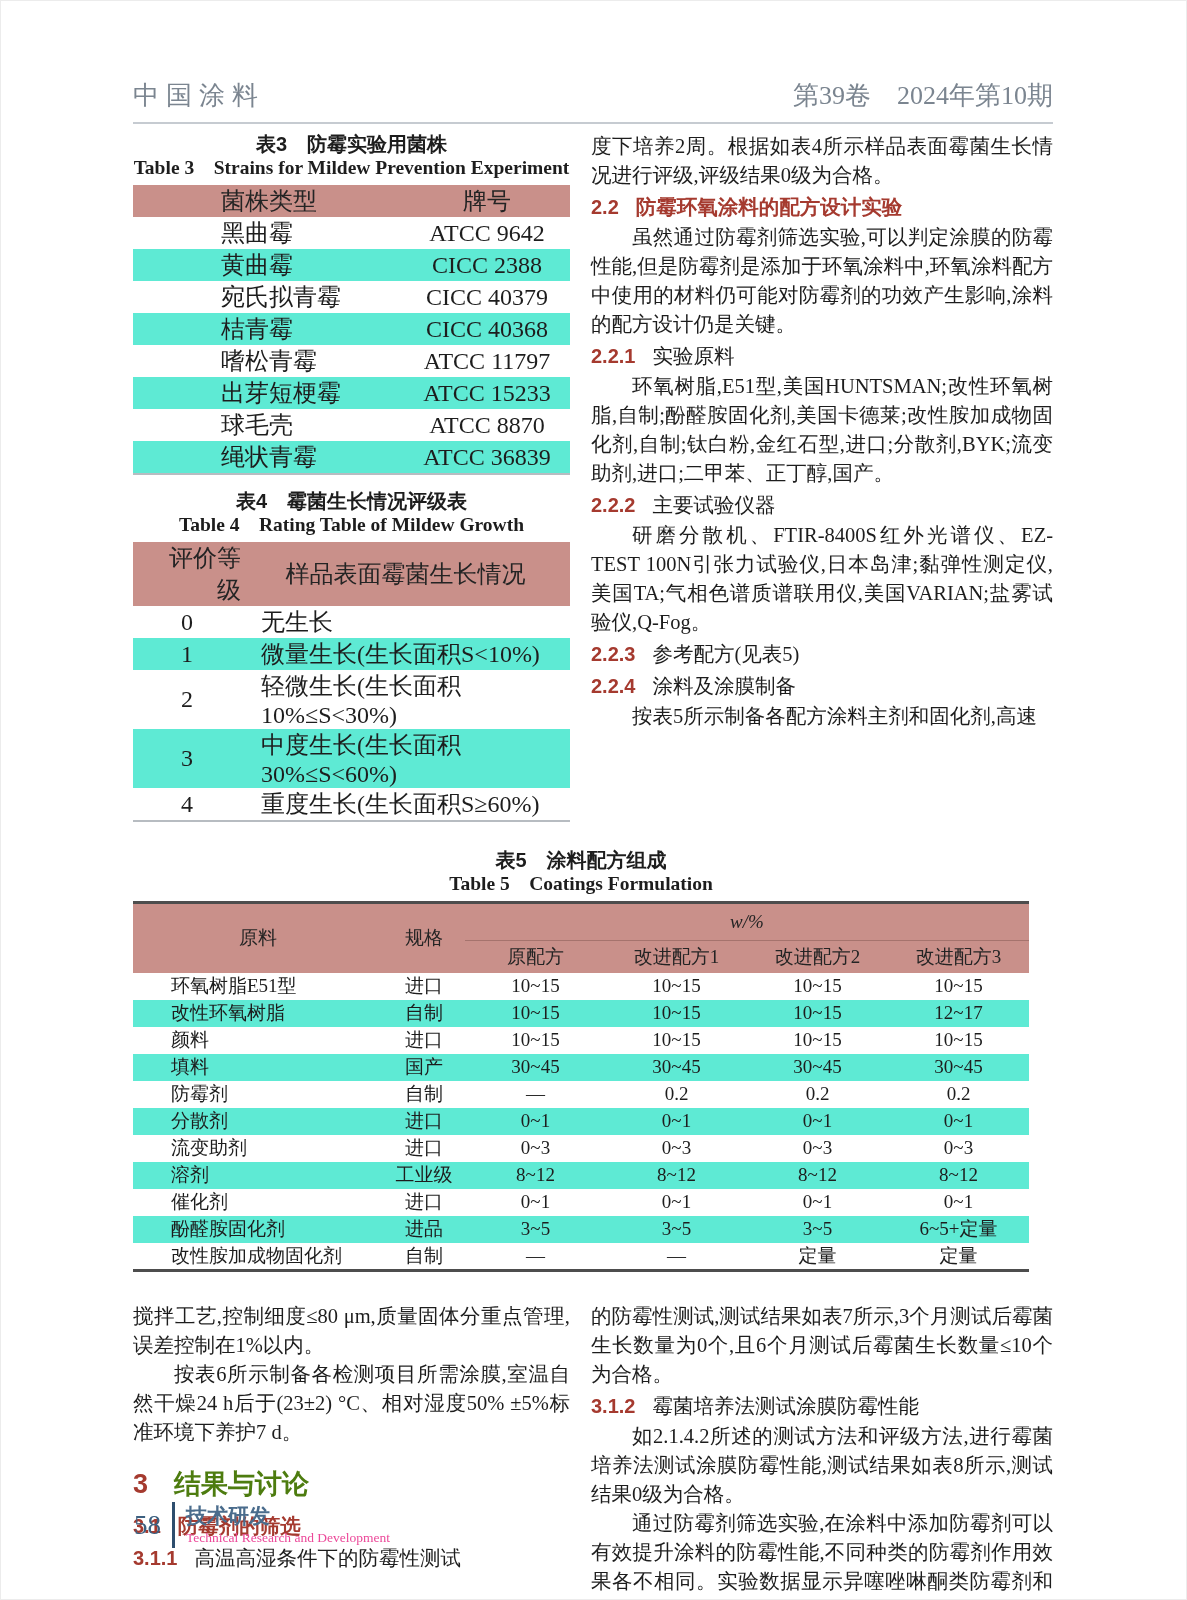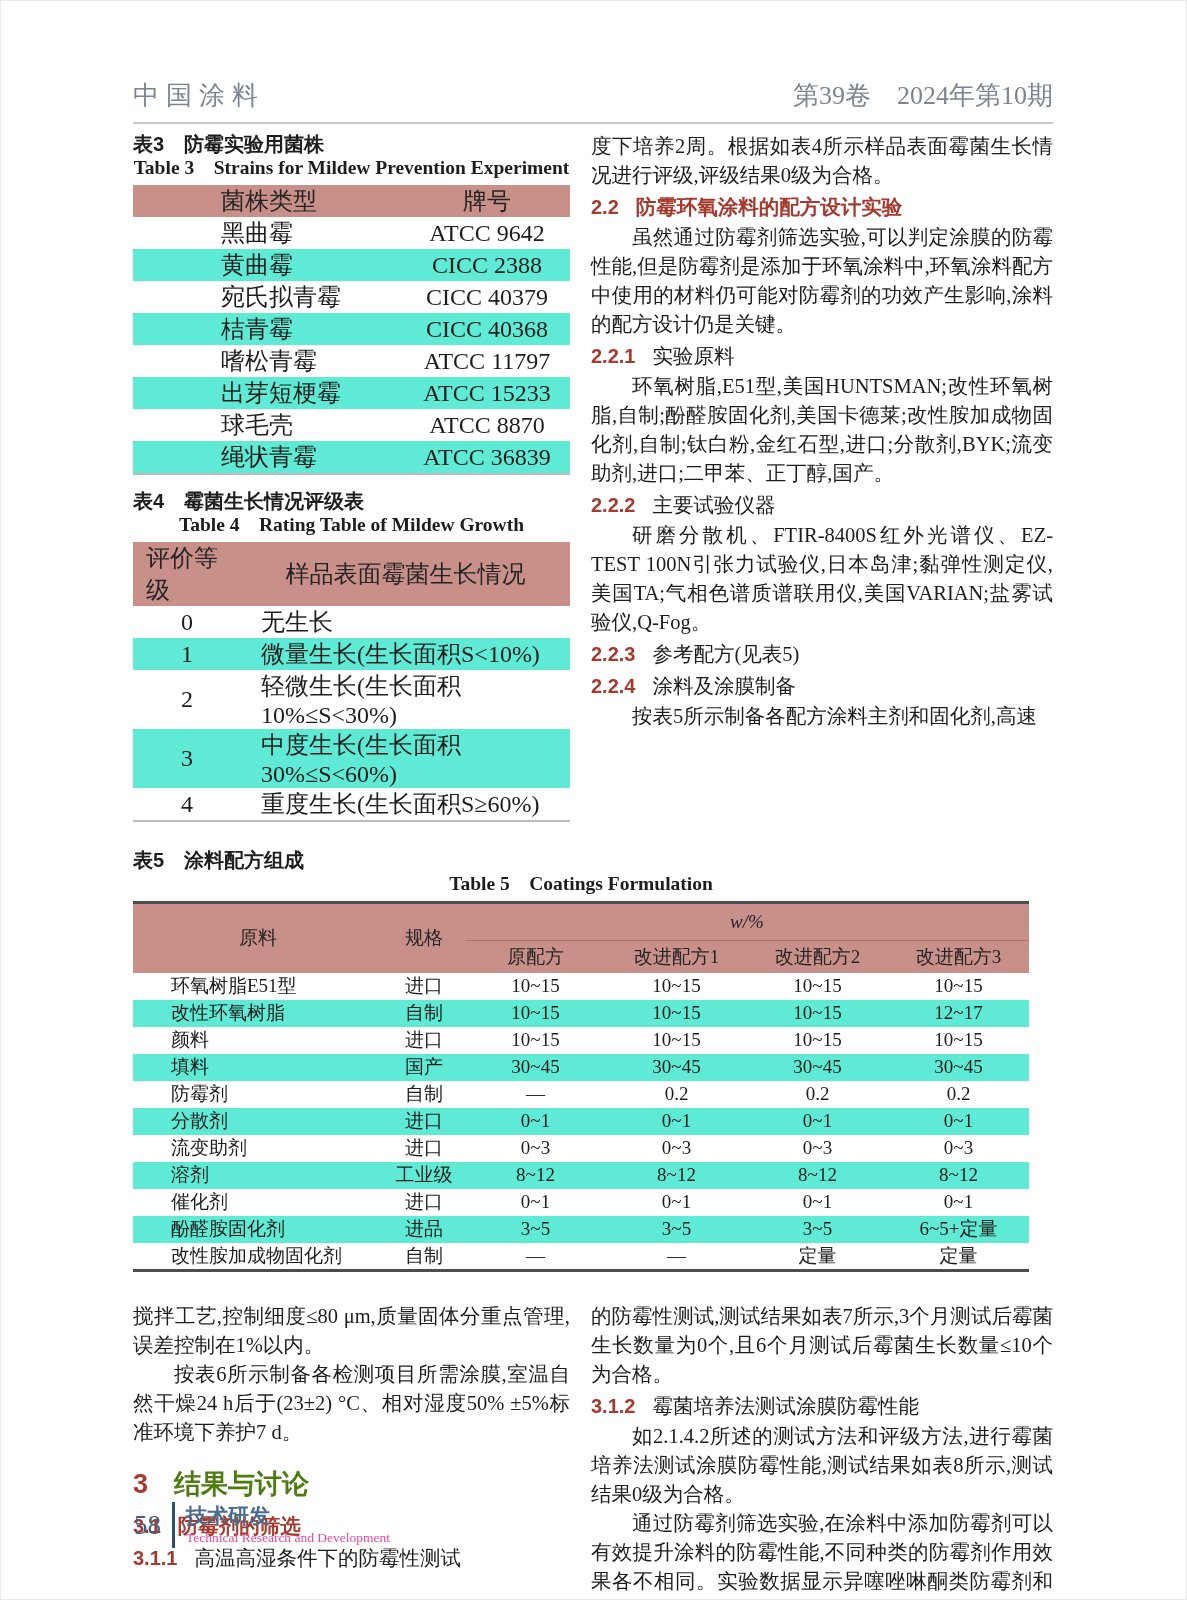--- a/index.html
+++ b/index.html
@@ -25,36 +25,36 @@
   p{margin:0;font-size:20.5px;line-height:29px;text-align:justify;}
   .indent{text-indent:2em;}
   .h-sub{display:flex;align-items:baseline;margin:2px 0 1px 0;line-height:30px;}
   .h-sub .num{font-family:"Liberation Sans","DejaVu Sans",sans-serif;font-weight:bold;color:#a53a2f;font-size:20px;margin-right:17px;}
   .h-sub.red-title .txt{font-family:"Liberation Sans","DejaVu Sans",sans-serif;font-weight:bold;color:#a53a2f;font-size:20.5px;}
   .h-sub .txt{font-size:20.5px;color:#1d1d1d;}
   .h-big{display:flex;align-items:baseline;margin:18px 0 8px 0;line-height:38px;}
   .h-big .num{font-family:"Liberation Sans","DejaVu Sans",sans-serif;font-weight:bold;color:#a53a2f;font-size:27px;margin-right:26px;}
   .h-big .txt{font-family:Liberation Serif, serif;font-weight:bold;color:#4d7c0f;font-size:27px;}
   
-  .cap-zh{font-family:"Liberation Sans","DejaVu Sans",sans-serif;font-weight:bold;font-size:20px;line-height:24px;}
+  .cap-zh{text-align:center;font-family:"Liberation Sans","DejaVu Sans",sans-serif;font-weight:bold;font-size:20px;line-height:24px;}
   .cap-en{text-align:center;font-weight:bold;font-size:19.5px;line-height:24px;margin-bottom:5px;}
   
   table{border-collapse:collapse;width:100%;font-size:24px;}
   th{font-weight:normal;color:#242424;}
   td,th{padding:0;text-align:center;}
   thead tr{background:#c9908a;}
   tr.alt{background:#5eead4;}
   .table3 thead tr{height:28px;}
   .table3 tbody tr{height:30px;}
   .table3 th:first-child,.table3 td:first-child{text-align:left;padding-left:88px;}
   .table3{border-bottom:2px solid #b7bcc1;margin-bottom:2px;}
   .t4-wrap{margin-top:14px;}
   .table4 thead tr{height:29px;}
   .table4 tbody tr{height:29px;}
-  .table4 th:first-child{text-align:left;padding-left:13px;}
+  .table4 th:first-child{text-align:right;padding-left:13px;}
   .table4 td:nth-child(2){text-align:left;padding-left:20px;}
   .table4{border-bottom:2px solid #b7bcc1;}
   
   .t5-section{margin-top:26px;width:896px;}
   .table5{border-top:3px solid #4d4d4d;border-bottom:3px solid #4d4d4d;font-size:19px;}
   .table5 thead tr:first-child{height:38px;}
   .table5 thead tr:nth-child(2){height:32px;}
   .table5 tbody tr{height:27px;}
   .table5 tbody td:first-child{text-align:left;padding-left:38px;}
   .table5 .group{font-style:italic;border-bottom:1px solid #a5736d;}

